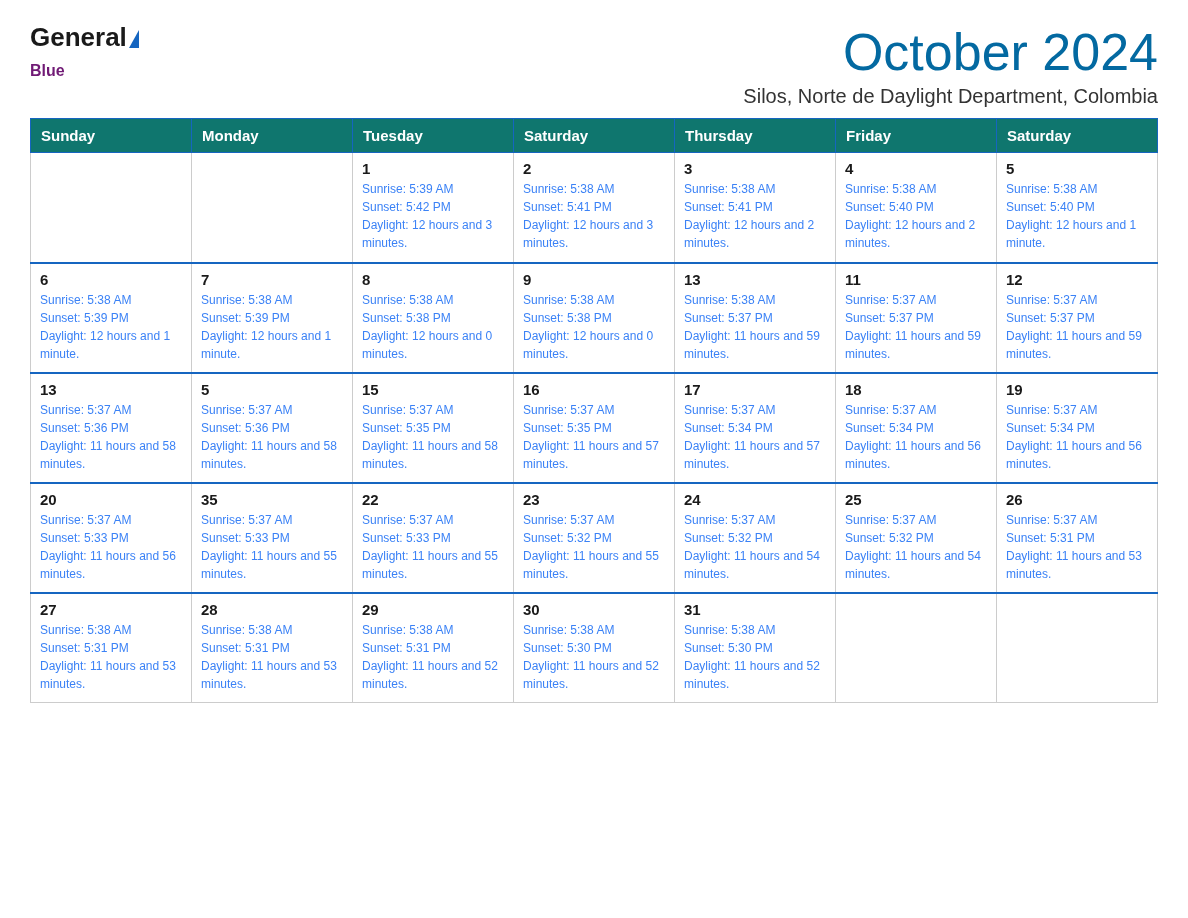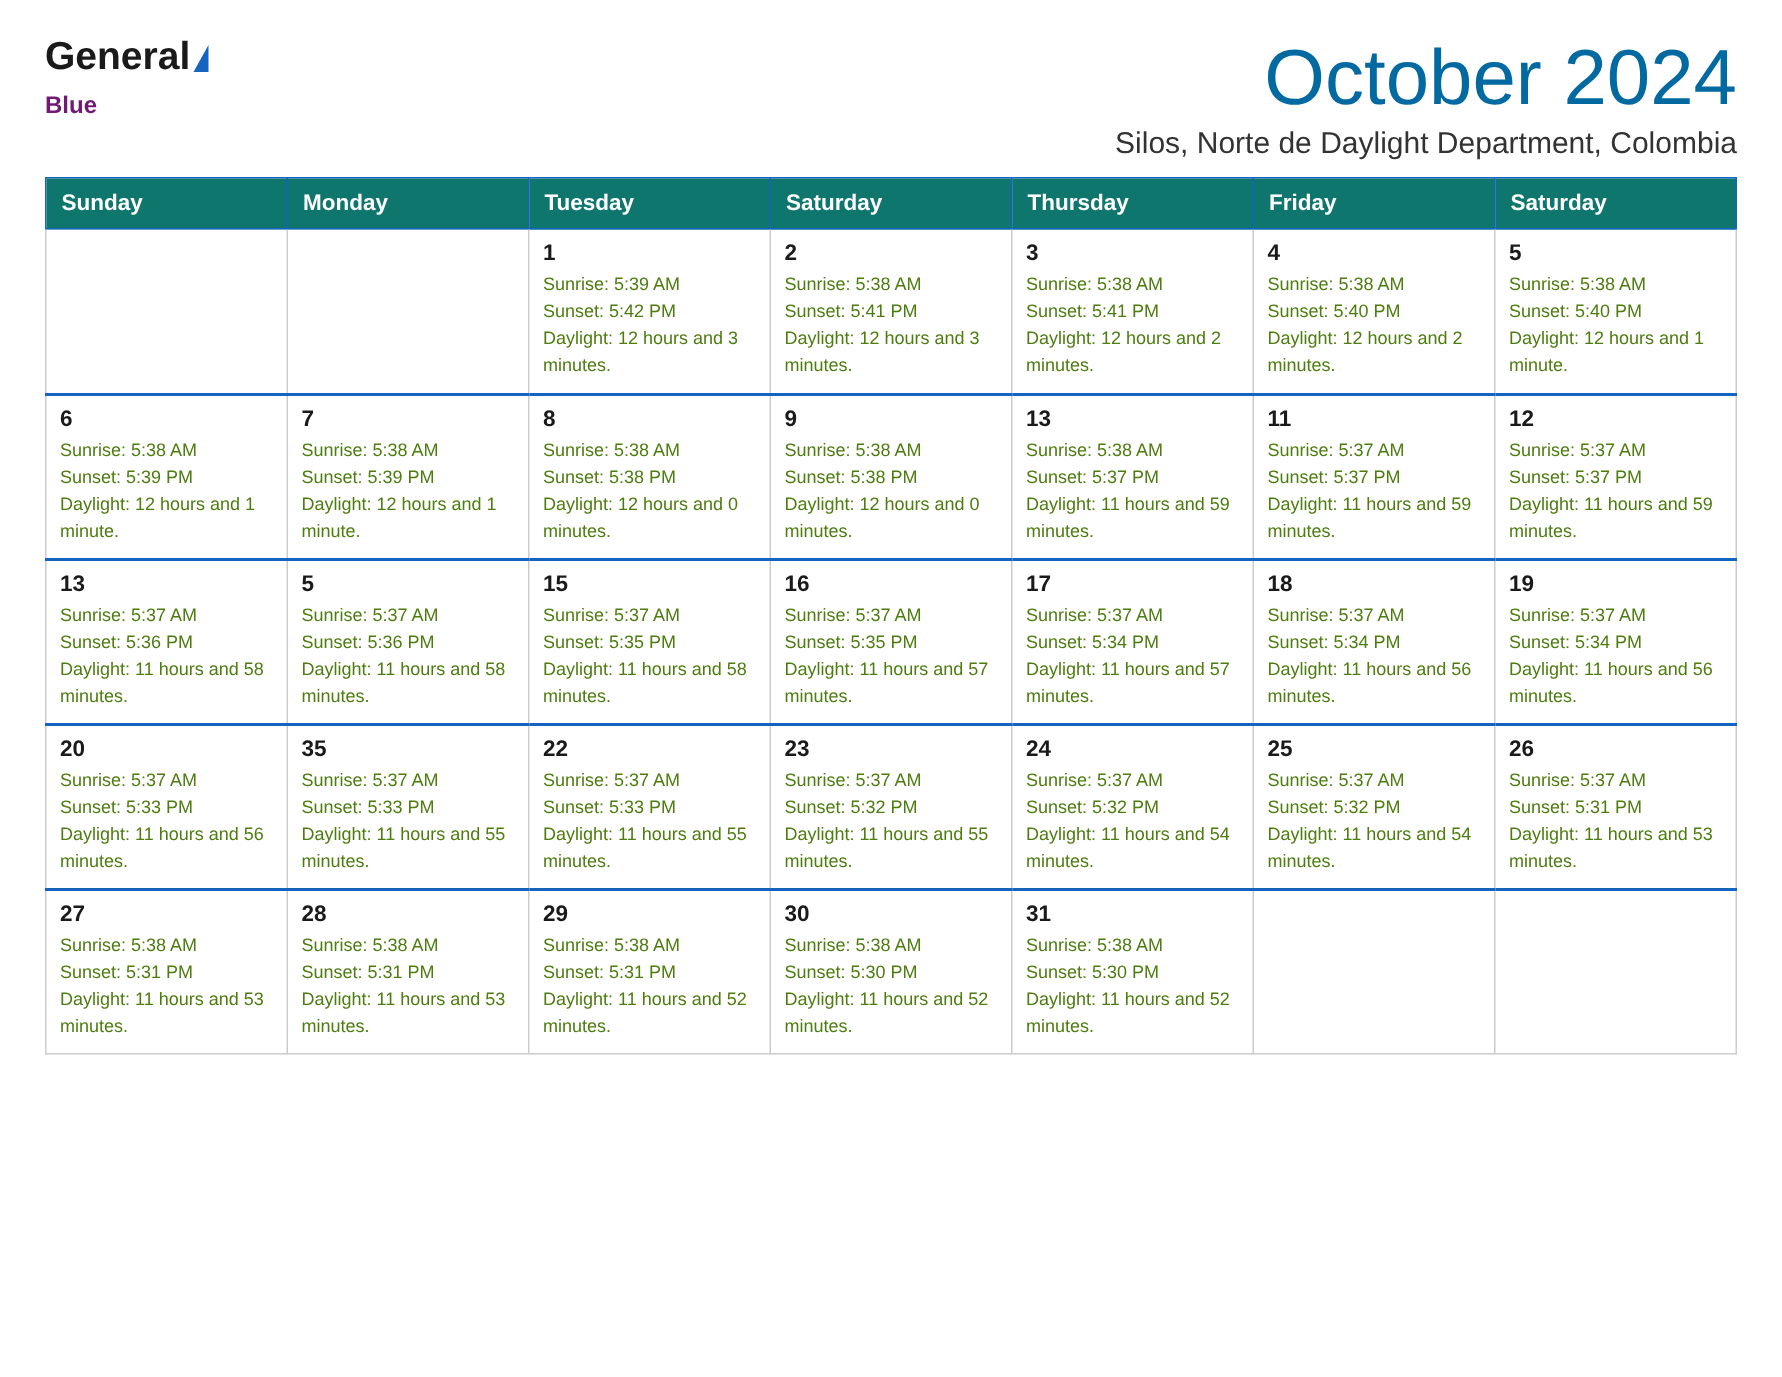--- a/index.html
+++ b/index.html
@@ -90,21 +90,21 @@
       background: #fff;
     }
     .day-number {
       font-size: 15px;
       font-weight: bold;
       color: #1a1a1a;
       margin-bottom: 3px;
     }
     .day-info {
       font-size: 12px;
-      color: #4d7c0f;
+      color: #3b82f6;
       line-height: 1.5;
     }
     .calendar tbody tr td {
       border-top: 2px solid #1565c0;
     }
     .calendar tbody tr td:not(:first-child) {
       border-top: 2px solid #1565c0;
     }
     
     .calendar tbody tr td {

